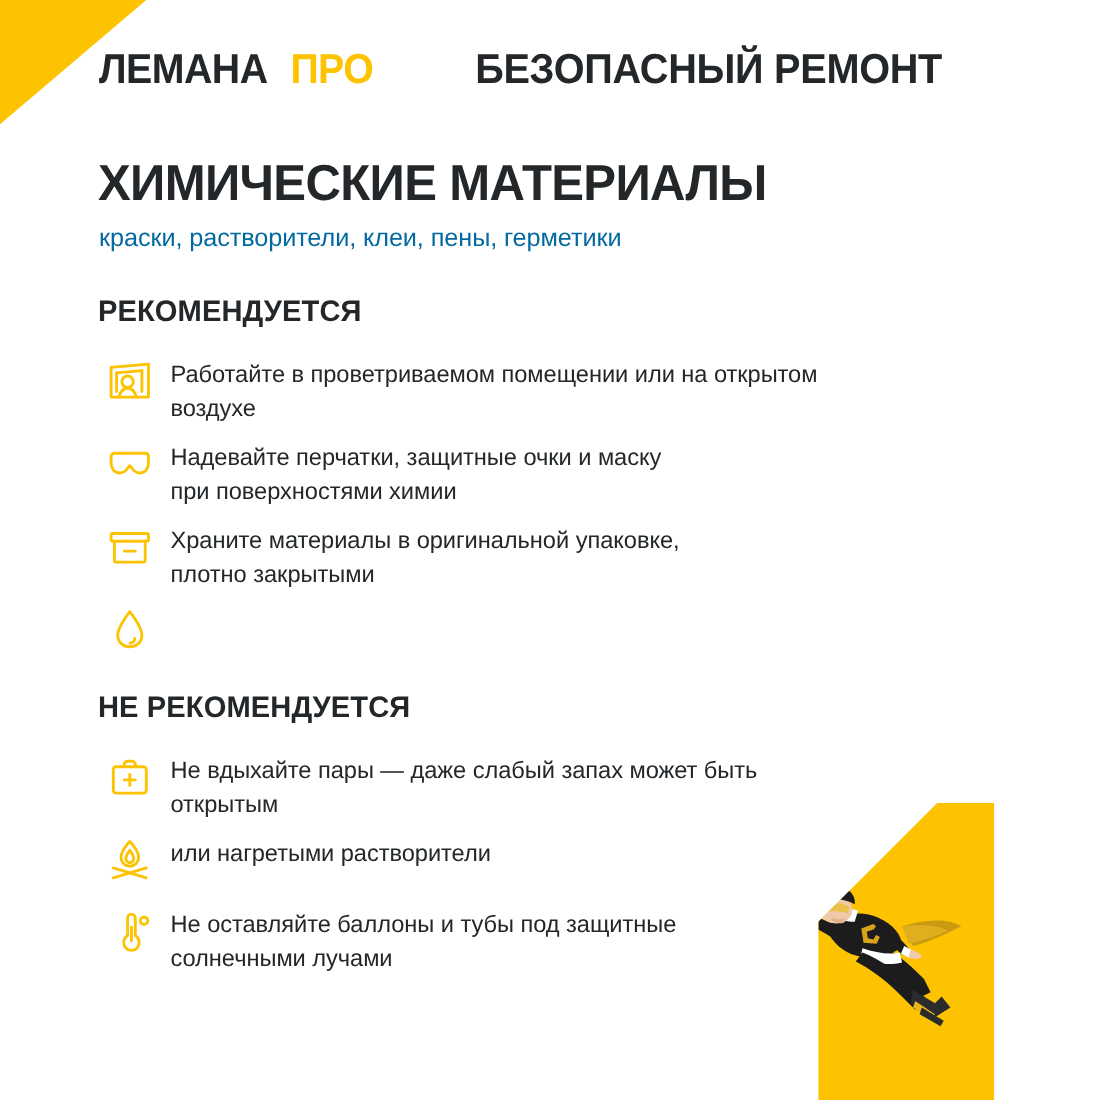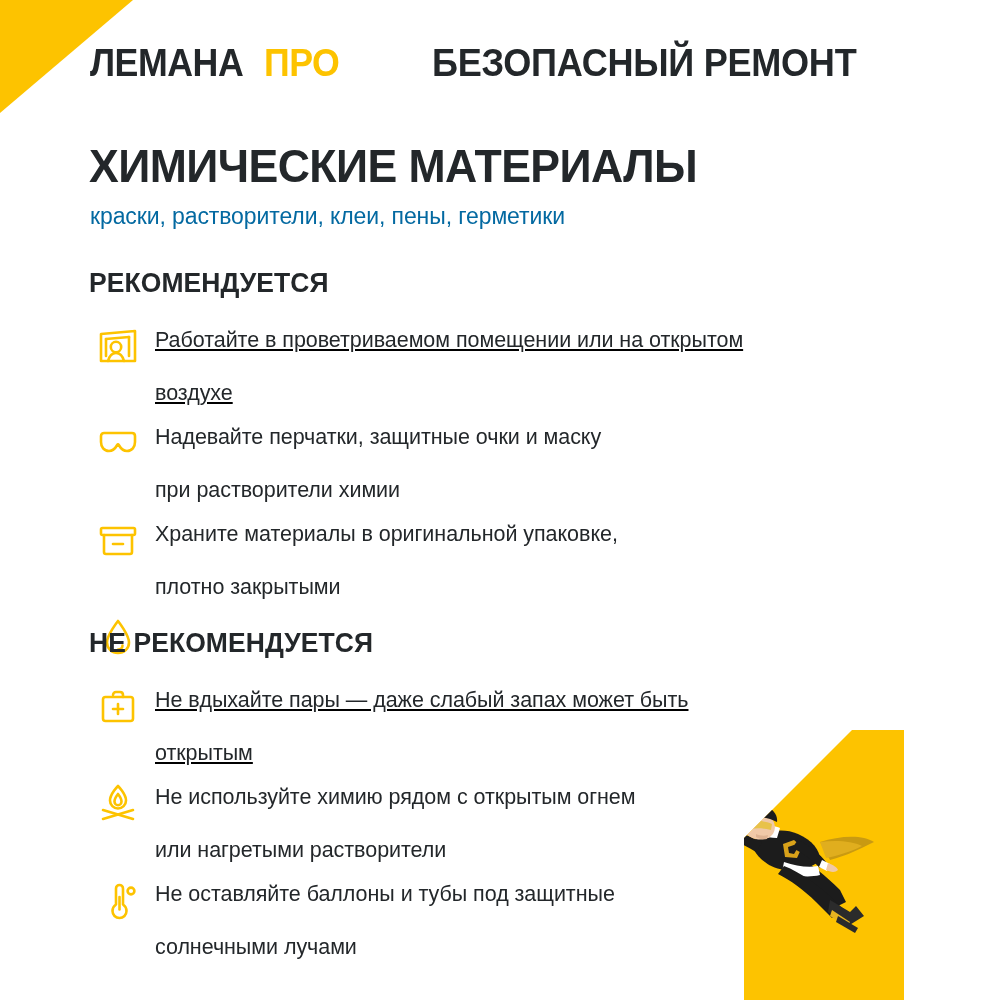--- a/index.html
+++ b/index.html
@@ -147,24 +147,24 @@
   }
   .item-icon svg { display: block; }
   .item-text {
     flex: 1 1 auto;
     font-size: 21.5px;
     line-height: 1.42;
     color: #23272a;
     padding-top: 8px;
     letter-spacing: -0.05px;
   }
-  .item-text .line2 { display: block; margin-top: 22px; }
-
-  
-  .item.tall { min-height: 70px; text-decoration: underline; }
+  .item-text .line2 { display: block; }
+
+  
+  .item.tall { min-height: 70px; }
 </style>
 </head>
 <body>
 
 <div class="poster">
 
   <svg class="corner-tl" viewBox="0 0 135 115">
     <polygon points="0,0 133,0 0,113" fill="#FDC300"></polygon>
   </svg>
 
@@ -249,21 +249,21 @@
       </div>
 
       <div class="item">
         <div class="item-icon">
           <svg width="46" height="46" viewBox="0 0 46 46" fill="none" stroke="#FDC300" stroke-width="2.6" stroke-linecap="round" stroke-linejoin="round">
             <path d="M6 16 C6 14 7.5 13 9 13 L37 13 C38.5 13 40 14 40 16 L40 22 C40 27 37 31 32 31 C28 31 25.5 28 23.8 25 C23.3 24 22.7 24 22.2 25 C20.5 28 18 31 14 31 C9 31 6 27 6 22 Z"></path>
           </svg>
         </div>
         <div class="item-text">
           <span>Надевайте перчатки, защитные очки и маску</span>
-          <span class="line2">при растворители химии</span>
+          <span class="line2">при поверхностями химии</span>
         </div>
       </div>
 
       <div class="item">
         <div class="item-icon">
           <svg width="46" height="46" viewBox="0 0 46 46" fill="none" stroke="#FDC300" stroke-width="2.6" stroke-linecap="round" stroke-linejoin="round">
             <rect x="6" y="11" width="34" height="7" rx="1.5"></rect>
             <path d="M9 18 L9 35 C9 36.1 9.9 37 11 37 L35 37 C36.1 37 37 36.1 37 35 L37 18"></path>
             <path d="M18 27 L28 27"></path>
           </svg>
@@ -308,21 +308,20 @@
       <div class="item">
         <div class="item-icon">
           <svg width="46" height="46" viewBox="0 0 46 46" fill="none" stroke="#FDC300" stroke-width="2.6" stroke-linecap="round" stroke-linejoin="round">
             <path d="M23 6 C23 6 31 14 31 20.5 C31 25 27.4 28.5 23 28.5 C18.6 28.5 15 25 15 20.5 C15 14 23 6 23 6 Z"></path>
             <path d="M23 14 C23 14 26.5 18.5 26.5 21.5 C26.5 23.7 24.9 25.3 23 25.3 C21.1 25.3 19.5 23.7 19.5 21.5 C19.5 18.5 23 14 23 14 Z"></path>
             <path d="M8 30 L38 39"></path>
             <path d="M38 30 L8 39"></path>
           </svg>
         </div>
         <div class="item-text">
-          <span>Не используйте химию рядом с открытым огнем</span>
           <span class="line2">или нагретыми растворители</span>
         </div>
       </div>
 
       <div class="item">
         <div class="item-icon">
           <svg width="46" height="46" viewBox="0 0 46 46" fill="none" stroke="#FDC300" stroke-width="2.6" stroke-linecap="round" stroke-linejoin="round">
             <path d="M21 27.5 L21 11.5 C21 9.6 22.6 8 24.5 8 C26.4 8 28 9.6 28 11.5 L28 27.5 C30.1 28.9 31.5 31.3 31.5 34 C31.5 37.9 28.4 41 24.5 41 C20.6 41 17.5 37.9 17.5 34 C17.5 31.3 18.9 28.9 21 27.5 Z"></path>
             <path d="M24.5 20 L24.5 32.5"></path>
             <circle cx="36" cy="14" r="3.4"></circle>

